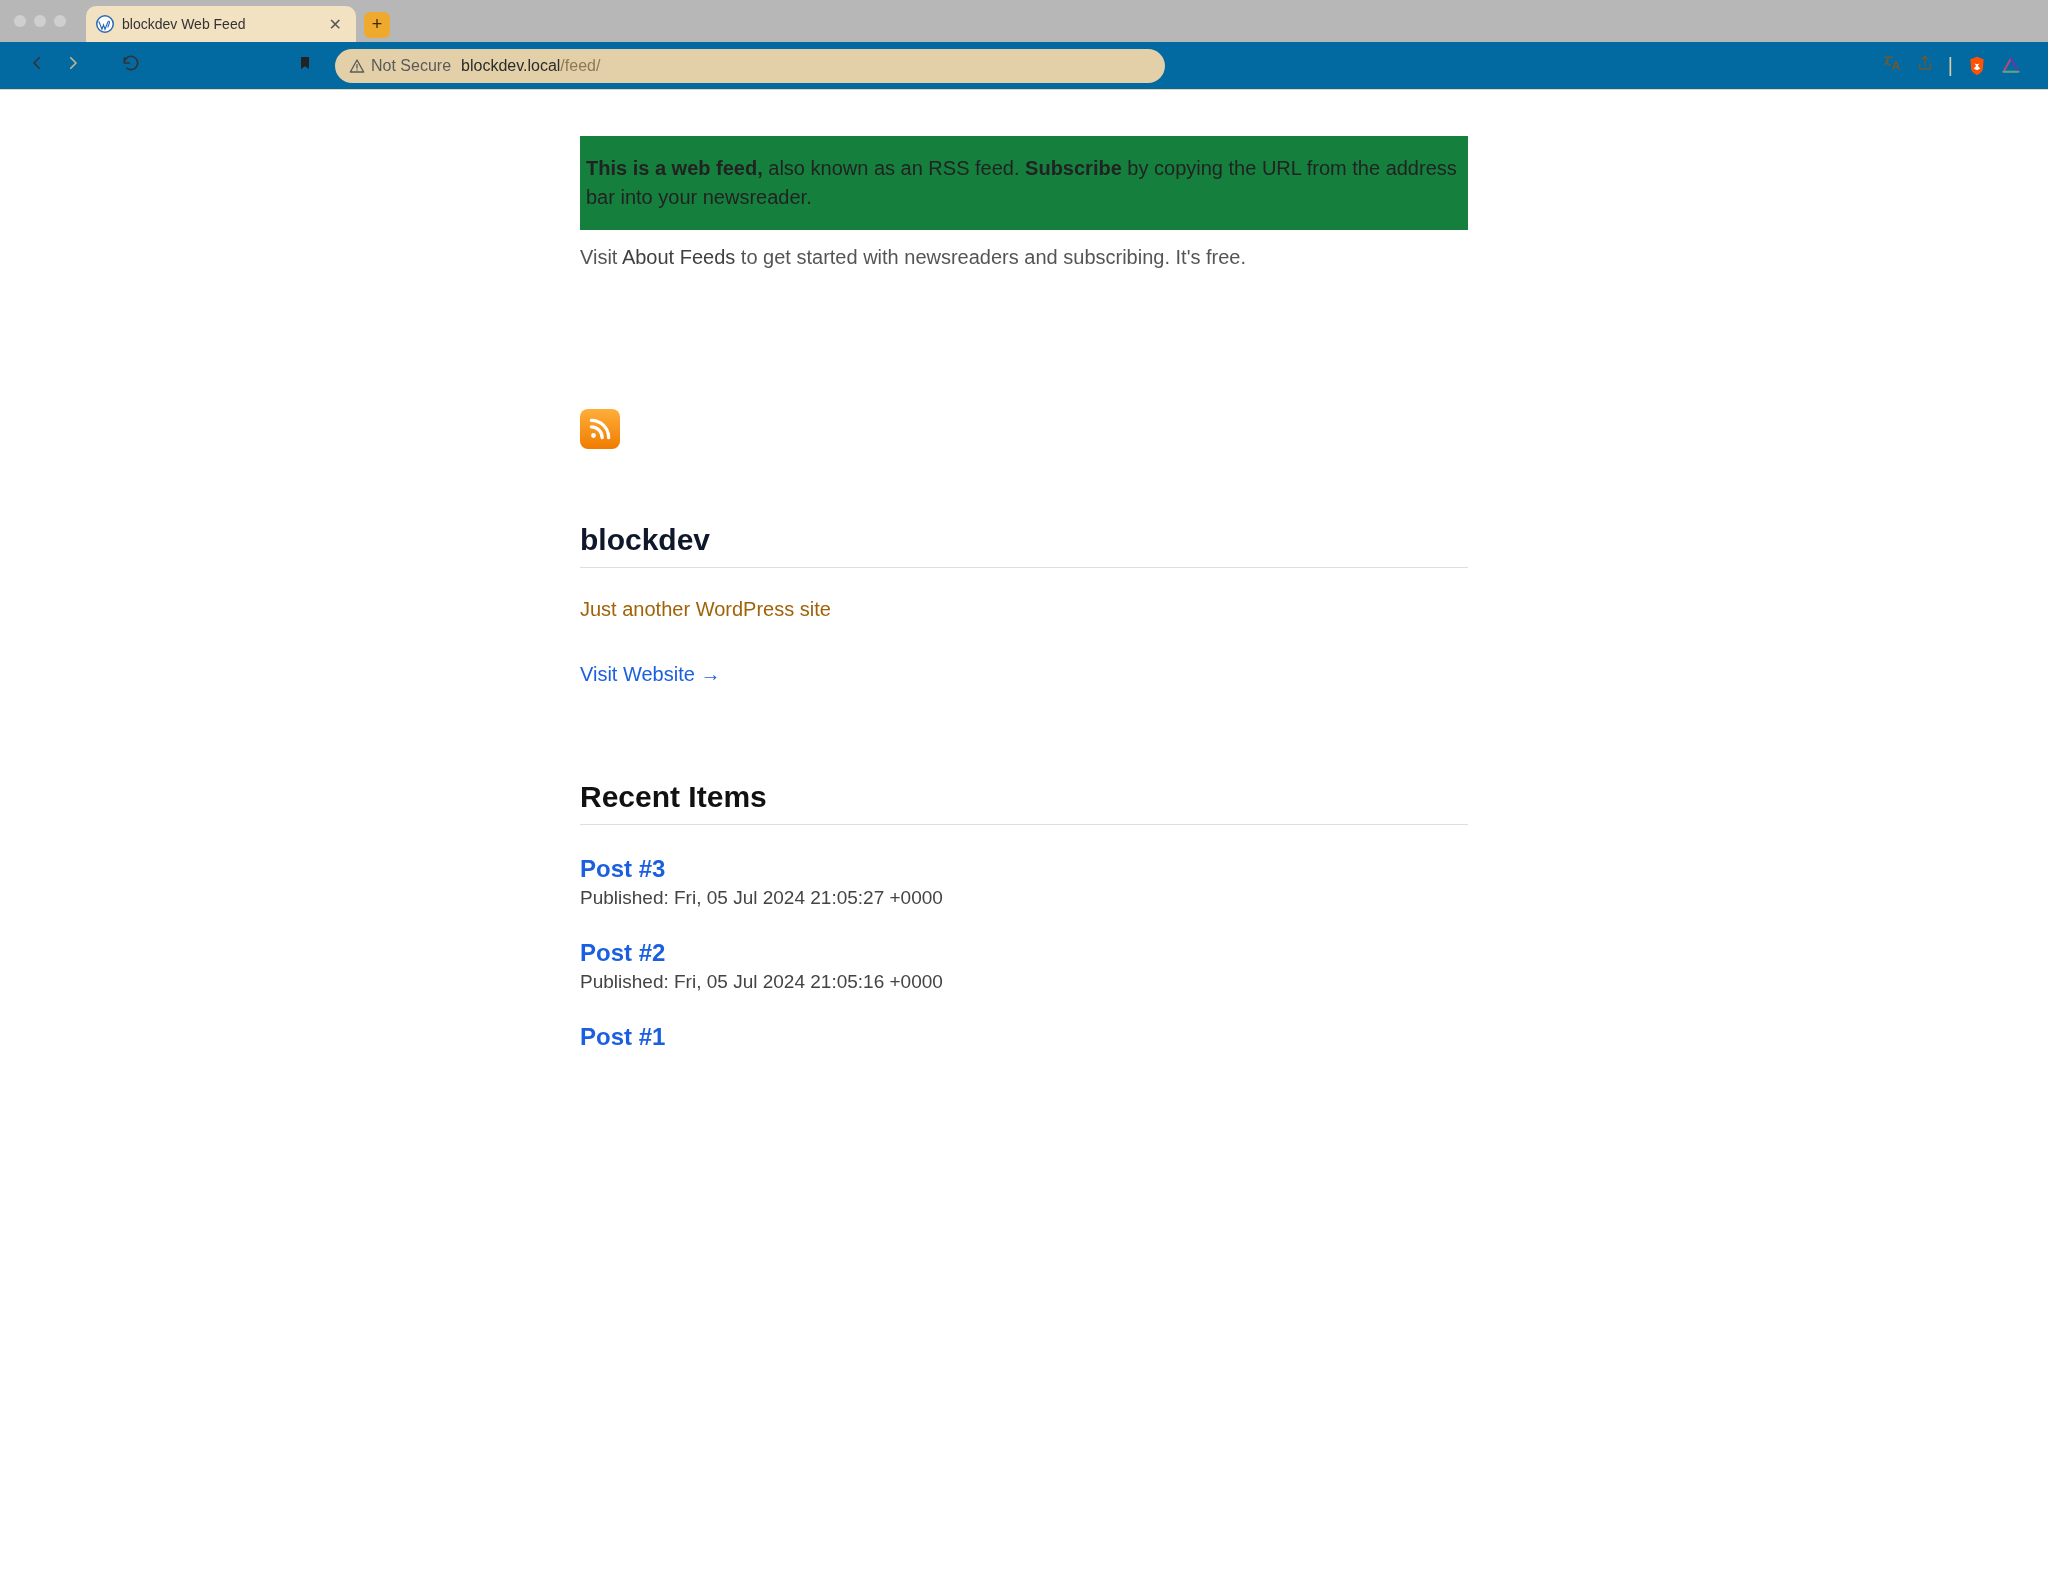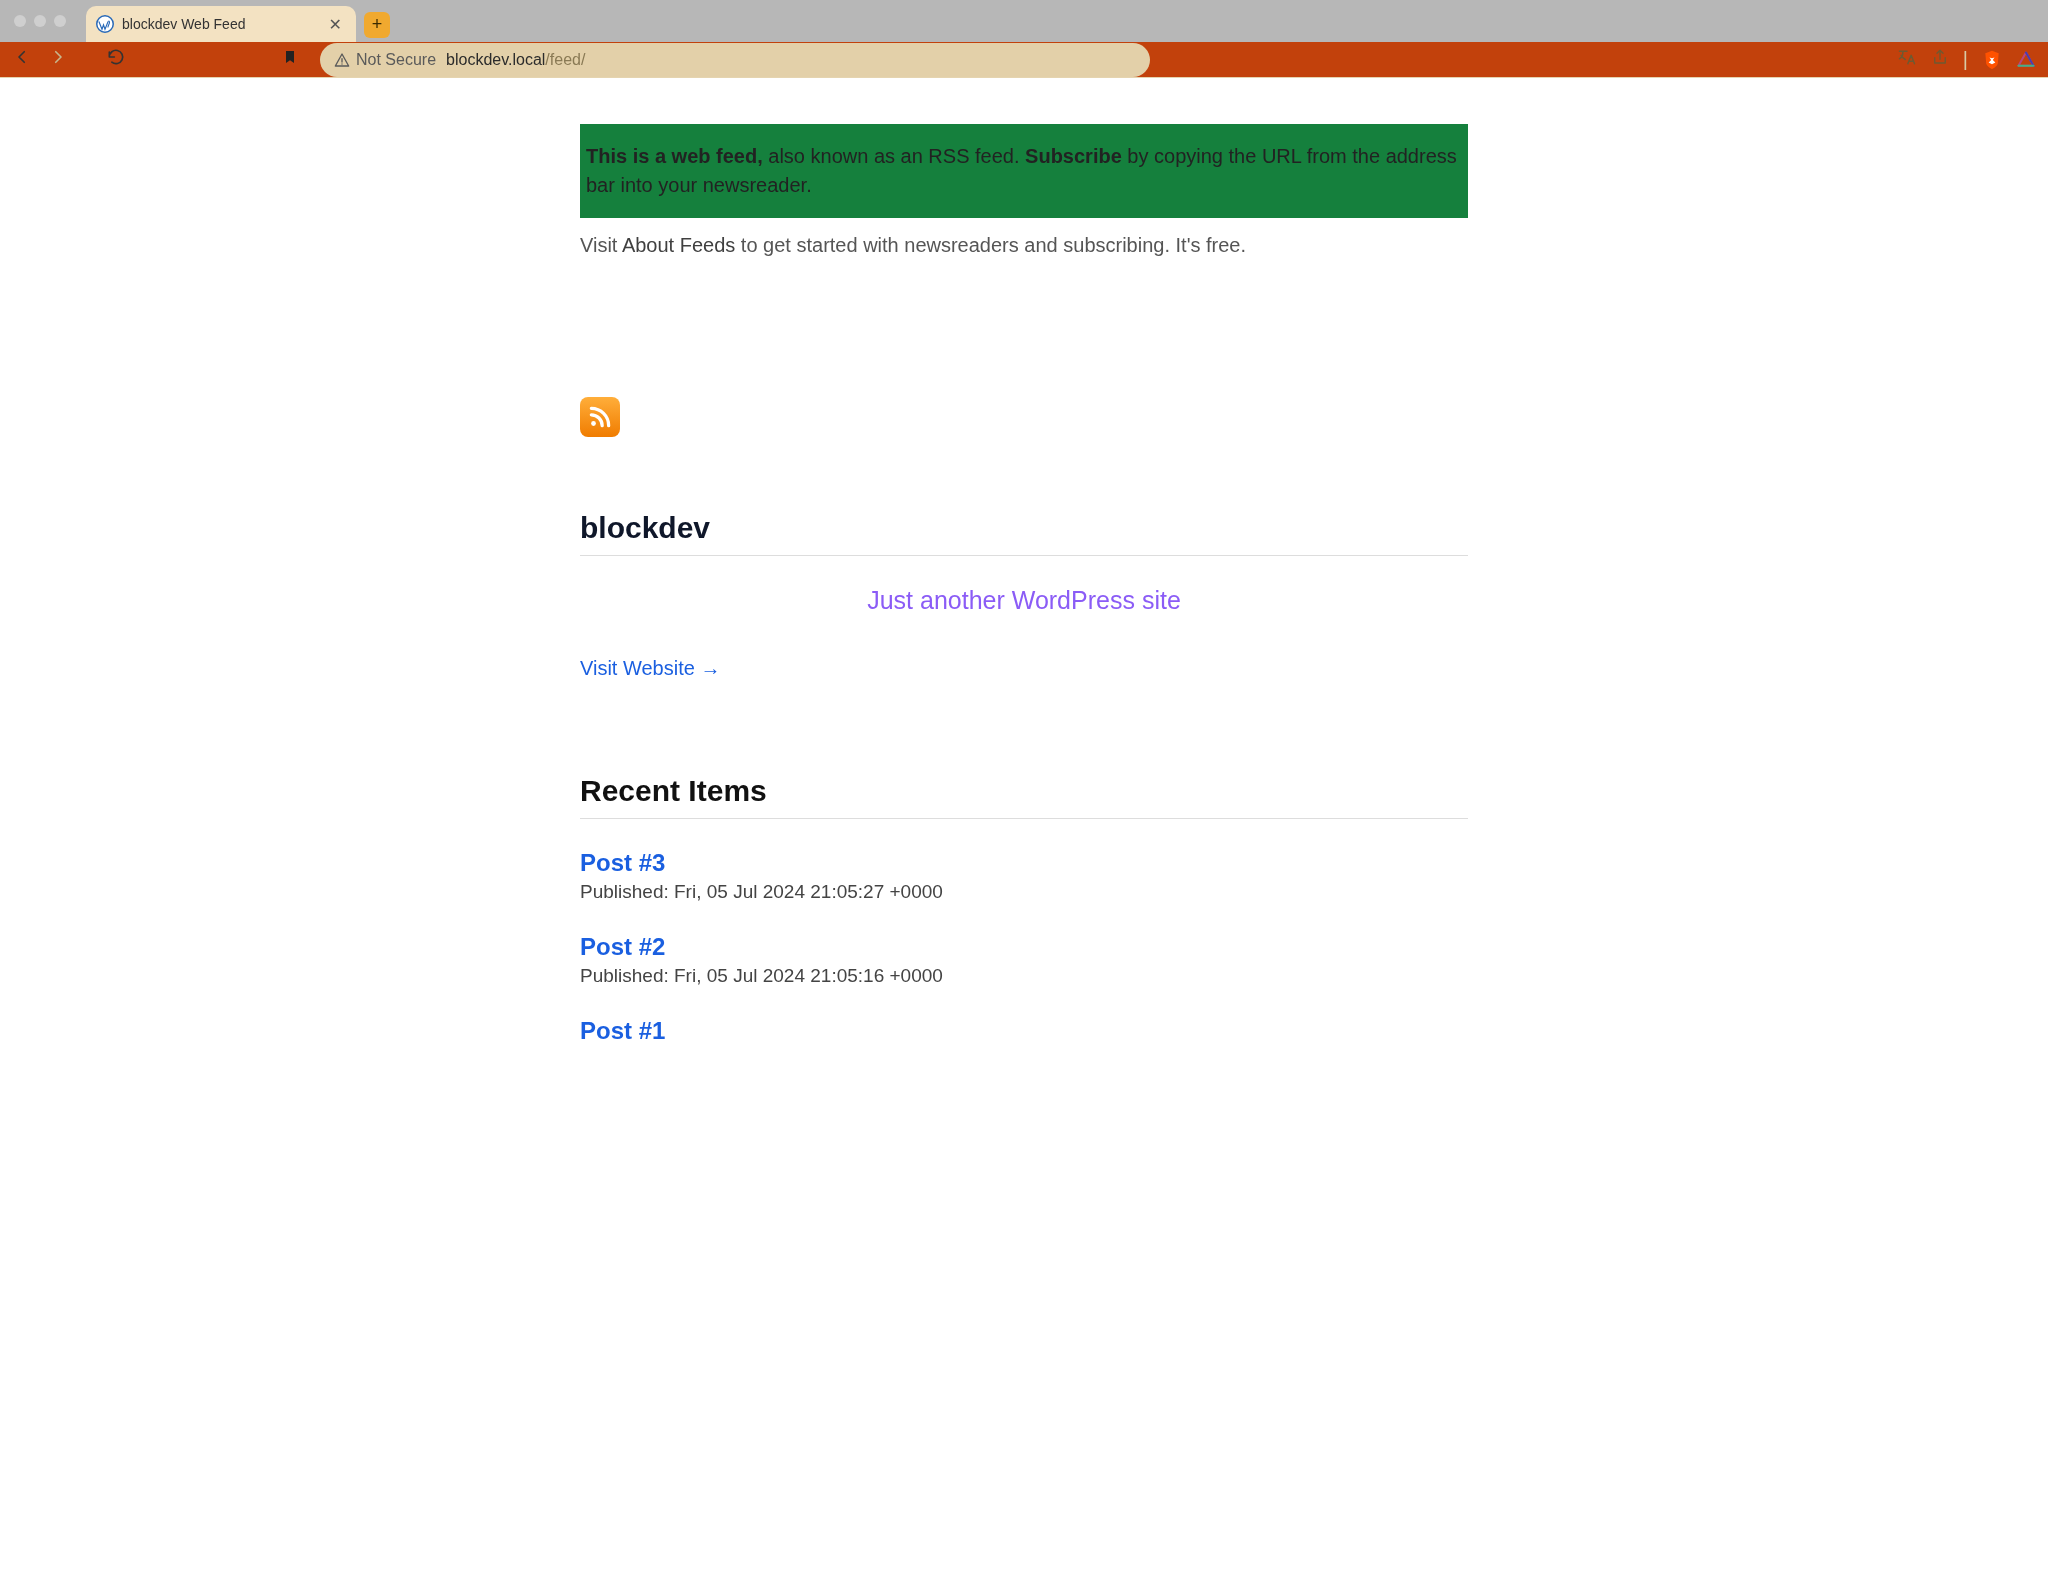--- a/index.html
+++ b/index.html
@@ -47,23 +47,23 @@
     width: 26px; height: 26px; border-radius: 6px;
     background: #f0a92f;
     display:flex;align-items:center;justify-content:center;
     color: #3a2a00; font-size: 18px; font-weight: 500;
     margin-top: 7px;
     cursor:pointer;
   }
 
   .toolbar {
     display:flex; align-items:center;
-    height: 36px;
-    background: #c2410c;
-    padding: 0 12px;
+    height: 48px;
+    background: #0369a1;
+    padding: 0 27px;
     gap: 16px;
     border-bottom: 1px solid #e5d4b0;
   }
   .nav-btn { width:20px; text-align:center; color:#444; font-size:20px; cursor:pointer;}
   .nav-btn.disabled { color:#b9ab8d; }
   .spacer-sm { width: 6px;}
   .bookmark-ico { margin-left: 140px; margin-right: 6px; color:#222; cursor:pointer;}
 
   .omnibox {
     flex: 0 0 auto;
@@ -118,21 +118,21 @@
     display:flex;align-items:center;justify-content:center;
   }
   .feed-header h1 { font-size: 40px; font-weight: 700; color:#111;}
 
   .site-title {
     font-size: 30px; font-weight:700; color:#0f172a;
     margin-top: 74px;
     padding-bottom: 10px;
     border-bottom: 1px solid #ddd;
   }
-  .tagline { font-size: 25px; color:#8b5cf6; margin-top: 30px; text-align: center;}
+  .tagline { font-size: 20px; color:#a16207; margin-top: 30px;}
   .visit-link { display:inline-block; margin-top: 42px; font-size:20px; color:#1a5fe0; text-decoration:none;}
 
   .recent-title {
     font-size: 30px; font-weight:700; color:#111;
     margin-top: 94px;
     padding-bottom: 10px;
     border-bottom: 1px solid #ddd;
   }
   .item { margin-top: 30px; }
   .item-title { font-size: 24px; font-weight:700; color:#1a5fe0; text-decoration:none;}

